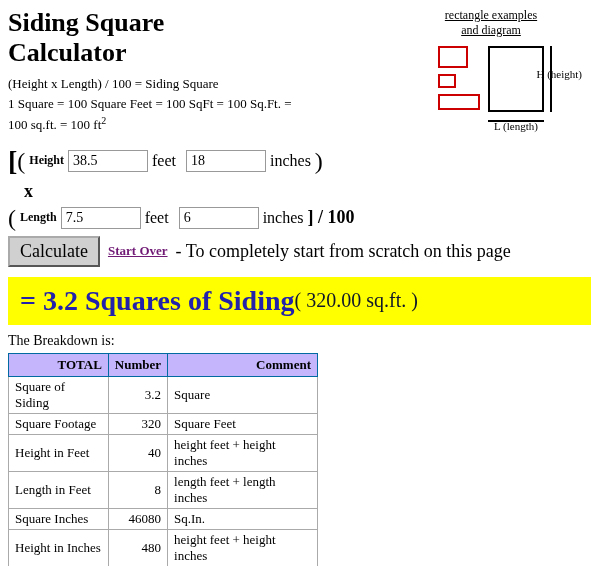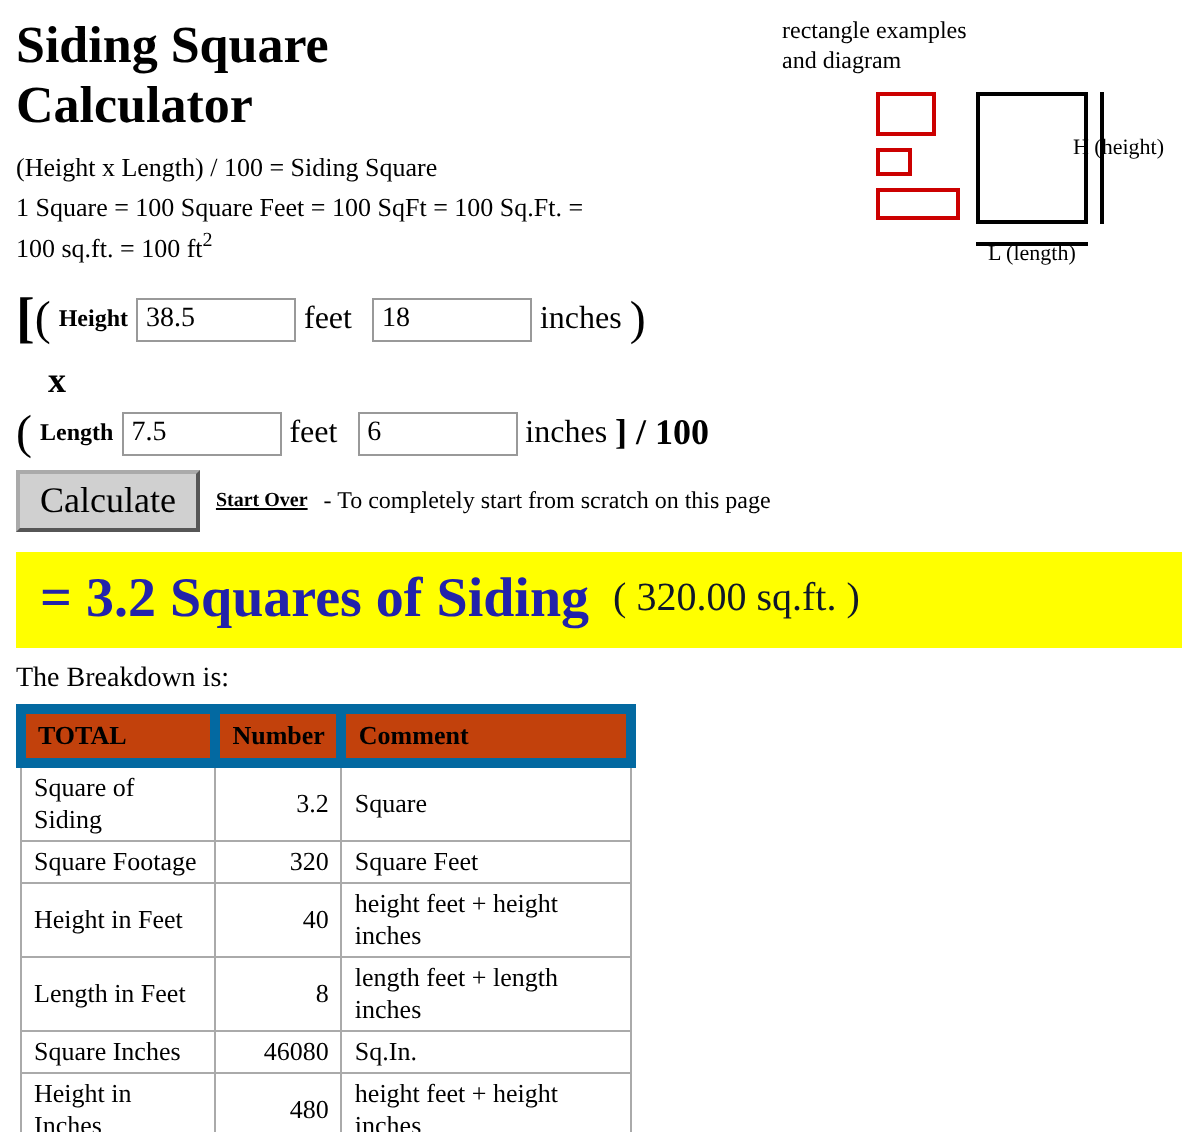--- a/index.html
+++ b/index.html
@@ -67,39 +67,39 @@
     .calc-button {
       background: #d0d0d0;
       border: 2px outset #aaa;
       padding: 3px 10px;
       font-size: 18px;
       cursor: pointer;
       font-family: Times New Roman, serif;
     }
 
     .start-over-link {
-      color: #000000;
+      color: #701a75;
       text-decoration: underline;
       font-weight: bold;
       cursor: pointer;
-      font-size: 10px;
+      font-size: 13px;
     }
 
     .start-over-desc {
-      font-size: 12px;
+      font-size: 18px;
       color: #000;
     }
 
     .result-banner {
       background: yellow;
       padding: 8px 12px;
       margin-top: 10px;
       display: flex;
       align-items: center;
-      gap: 12px;
+      gap: 0;
     }
 
     .result-main {
       font-size: 28px;
       font-weight: bold;
       color: #2222aa;
     }
 
     .result-sub {
       font-size: 20px;
@@ -113,45 +113,45 @@
       margin-bottom: 4px;
     }
 
     .breakdown-table {
       border-collapse: collapse;
       width: 310px;
       font-size: 13px;
     }
 
     .breakdown-table th {
-      background: #c2410c;
-      border: 5px solid #0369a1;
+      background: #c4b5fd;
+      border: 1px solid #0369a1;
       padding: 3px 6px;
-      text-align: left;
+      text-align: right;
     }
 
     .breakdown-table td {
       border: 1px solid #aaa;
       padding: 2px 6px;
     }
 
     .breakdown-table td.number {
       text-align: right;
     }
 
     .header-row th {
       font-weight: bold;
     }
   </style>
 </head>
 <body>
 
 <div style="position:relative;">
 
-  <div style="position:absolute;top:0;right:0;width:200px;text-align:left;">
+  <div style="position:absolute;top:0;right:0;width:200px;text-align:center;text-decoration:underline;">
     <div style="font-size:12px;">rectangle examples</div>
     <div style="font-size:12px;margin-bottom:4px;">and diagram</div>
     <div style="display:flex;align-items:flex-start;justify-content:center;gap:8px;">
 
       <div style="display:flex;flex-direction:column;gap:6px;margin-top:4px;">
         <div style="width:30px;height:22px;border:2px solid #cc0000;"></div>
         <div style="width:18px;height:14px;border:2px solid #cc0000;"></div>
         <div style="width:42px;height:16px;border:2px solid #cc0000;"></div>
       </div>
 

